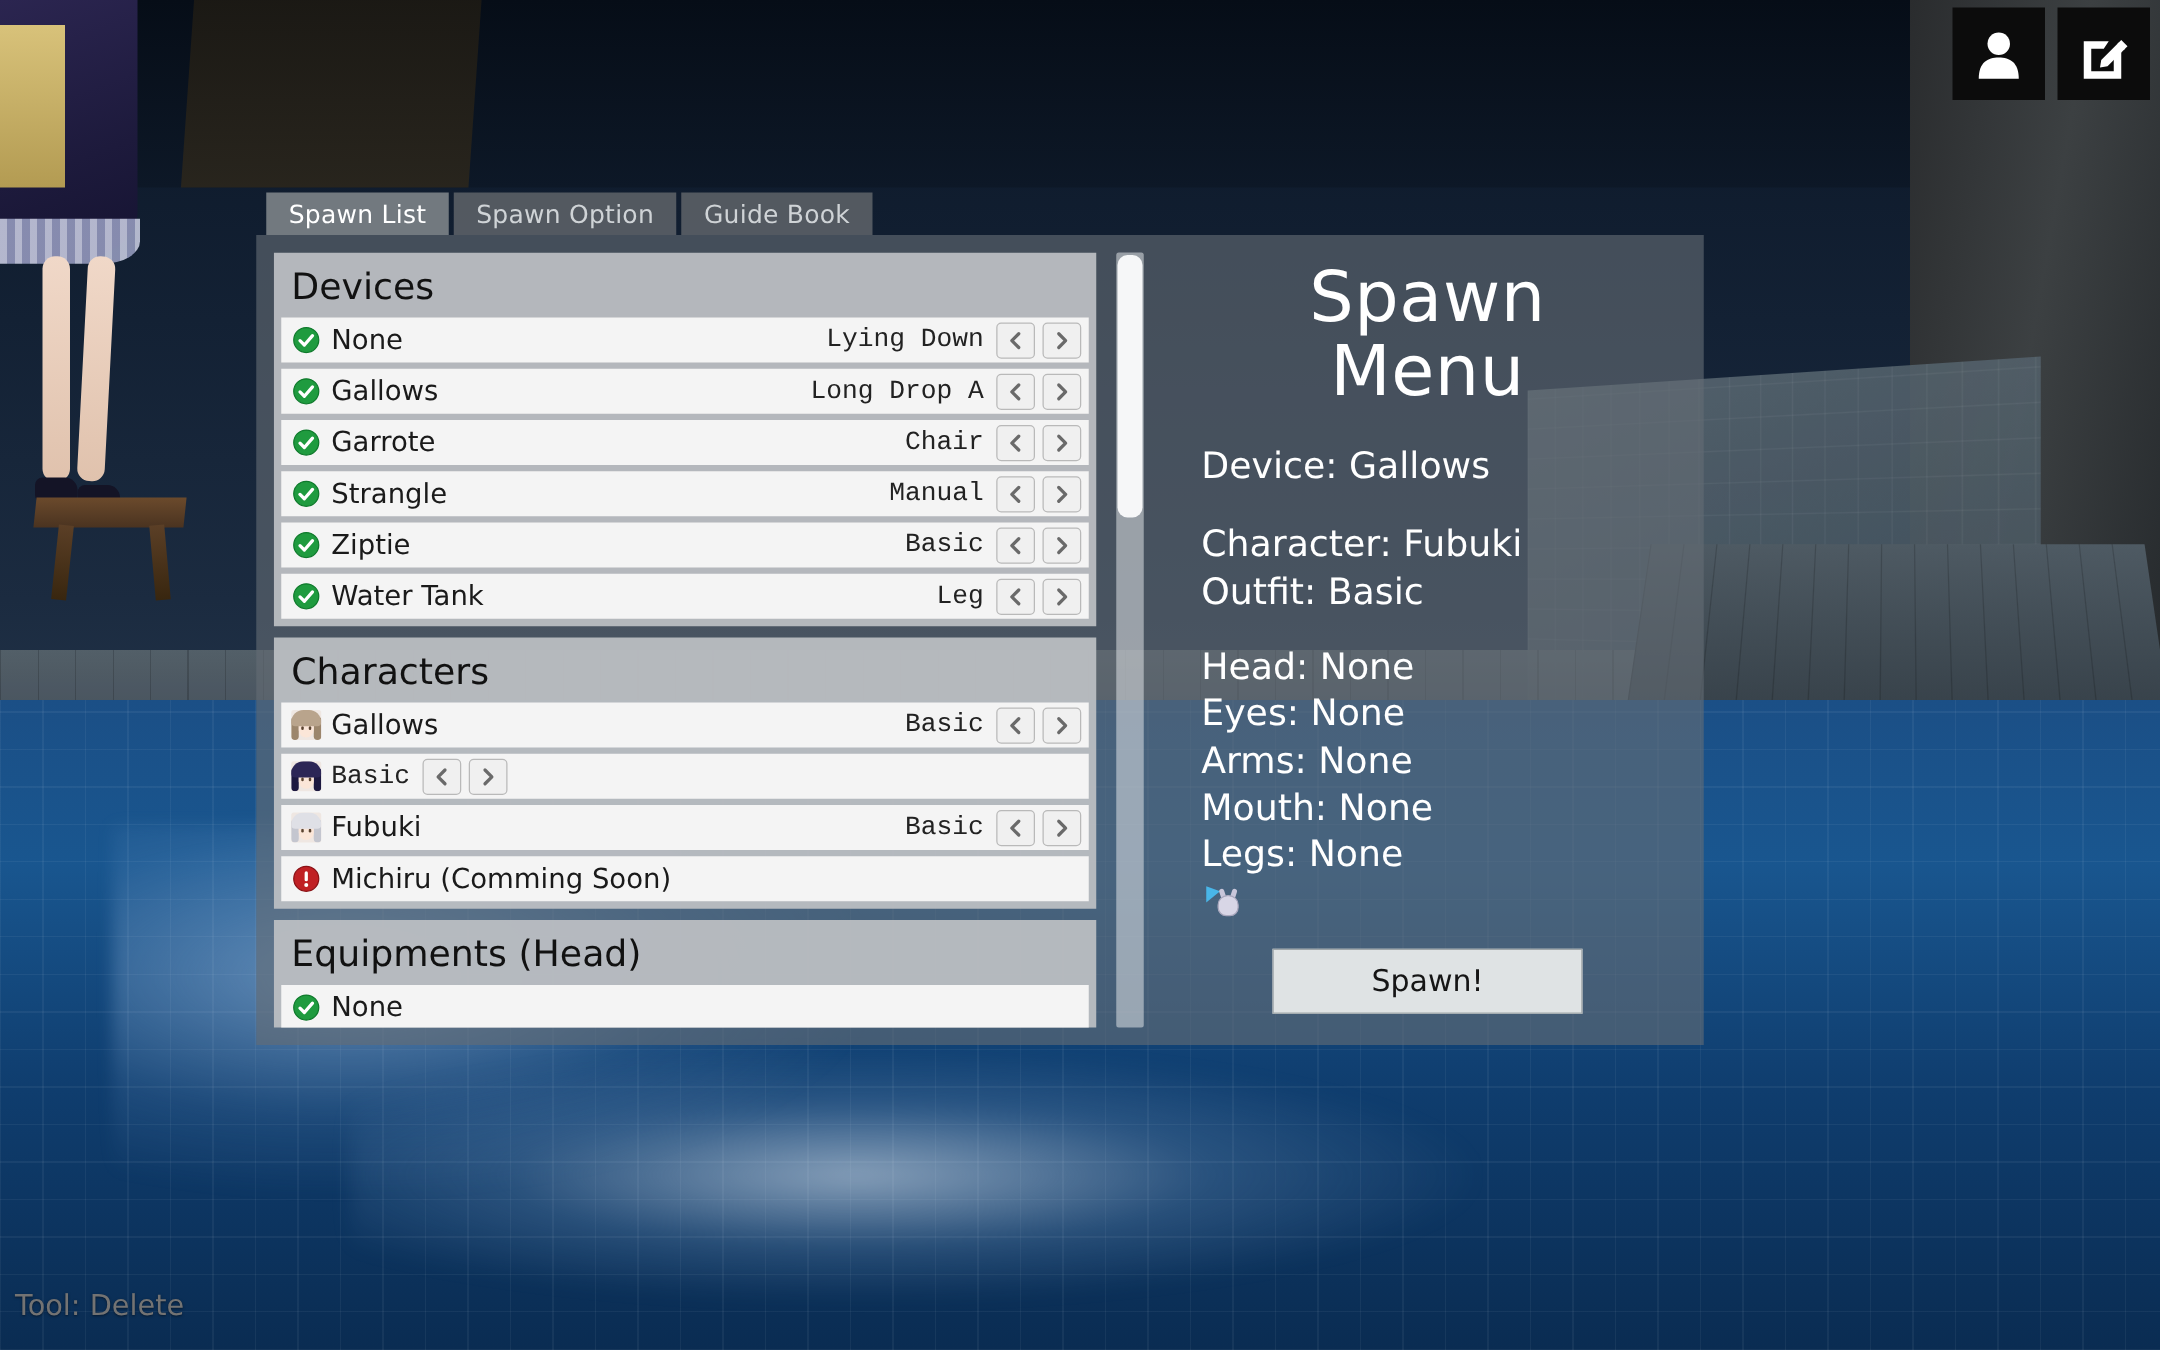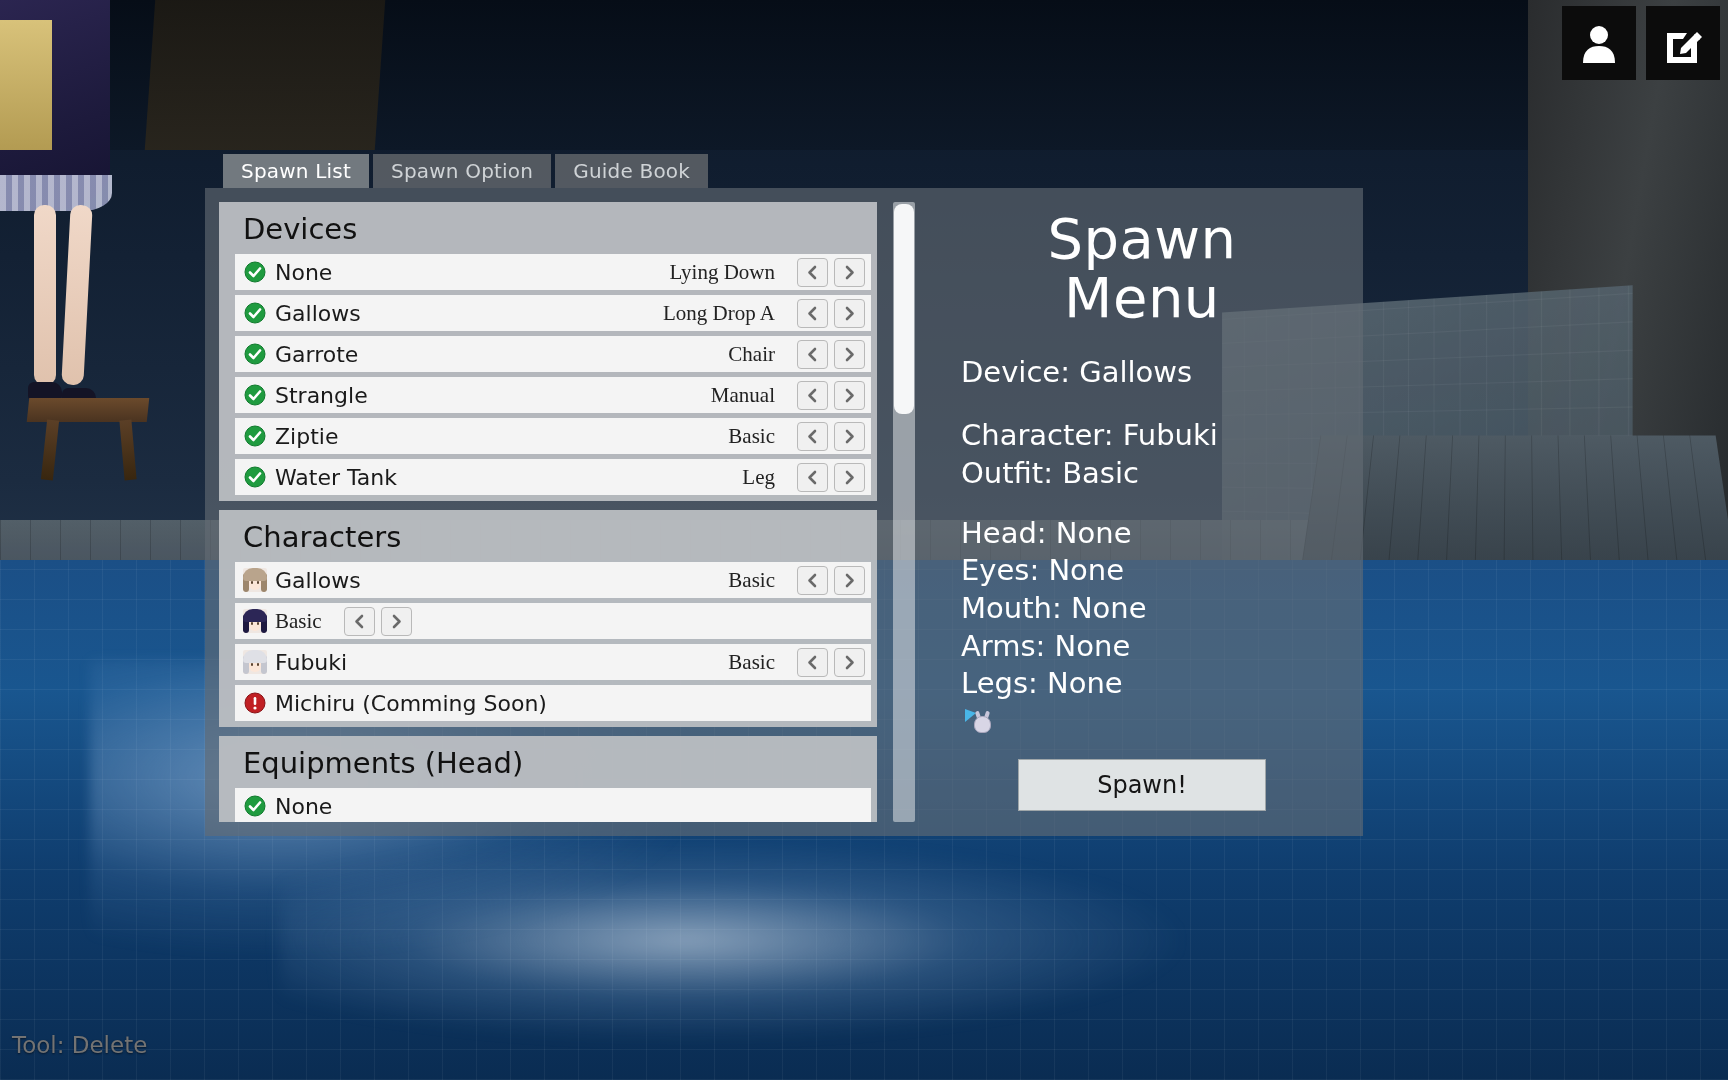--- a/index.html
+++ b/index.html
@@ -137,21 +137,21 @@
     width: 74px; height: 74px;
     background: #0c0c0c;
     display: flex; align-items: center; justify-content: center;
     cursor: pointer;
   }
   .icon-btn svg { display: block; }
 
   
   .tabs {
     position: absolute;
-    left: 223px; top: 154px;
+    left: 213px; top: 154px;
     display: flex;
     gap: 4px;
     z-index: 22;
   }
   .tab {
     height: 34px;
     padding: 0 18px;
     display: flex; align-items: center; justify-content: center;
     background: rgba(92,98,104,.88);
     color: #cfd3d6;
@@ -187,21 +187,21 @@
     width: 660px;
     height: 620px;
     overflow: hidden;
     position: relative;
   }
   .list-inner { padding-right: 2px; }
 
   .group {
     background: rgba(186,190,194,.95);
     margin-bottom: 9px;
-    padding: 4px 6px 6px 16px;
+    padding: 4px 6px 6px 6px;
   }
   .group-title {
     font-size: 29px;
     color: #111;
     padding: 6px 8px 8px 8px;
     font-family: "DejaVu Sans", sans-serif;
   }
   .row {
     height: 36px;
     background: #f4f4f4;
@@ -222,23 +222,23 @@
   .row-label {
     font-size: 22px;
     color: #1a1a1a;
     flex: 1 1 auto;
     white-space: nowrap;
     font-family: "DejaVu Sans", sans-serif;
   }
   .row-value {
     font-size: 21px;
     color: #222;
-    margin-right: 22px;
+    margin-right: 10px;
     white-space: nowrap;
-    font-family: Liberation Serif, serif;
+    font-family: Liberation Mono, monospace;
   }
   .arrows { display: flex; gap: 6px; margin-right: 6px; }
   .arrow-btn {
     width: 31px; height: 29px;
     background: #f0f0f0;
     border: 1px solid #b9b9b9;
     border-radius: 4px;
     display: flex; align-items: center; justify-content: center;
     cursor: pointer;
     padding: 0;
@@ -675,22 +675,22 @@
 
     <div class="info-line">Device: Gallows</div>
     <div class="info-gap"></div>
 
     <div class="info-line">Character: Fubuki</div>
     <div class="info-line">Outfit: Basic</div>
     <div class="info-gap-sm"></div>
 
     <div class="info-line">Head: None</div>
     <div class="info-line">Eyes: None</div>
+    <div class="info-line">Arms: None</div>
     <div class="info-line">Mouth: None</div>
-    <div class="info-line">Arms: None</div>
     <div class="info-line">Legs: None</div>
 
     <div class="mini-thumb">
       <div class="flag"></div>
       <div class="ear-l"></div>
       <div class="ear-r"></div>
       <div class="head"></div>
     </div>
 
     <div class="spawn-btn-wrap">

